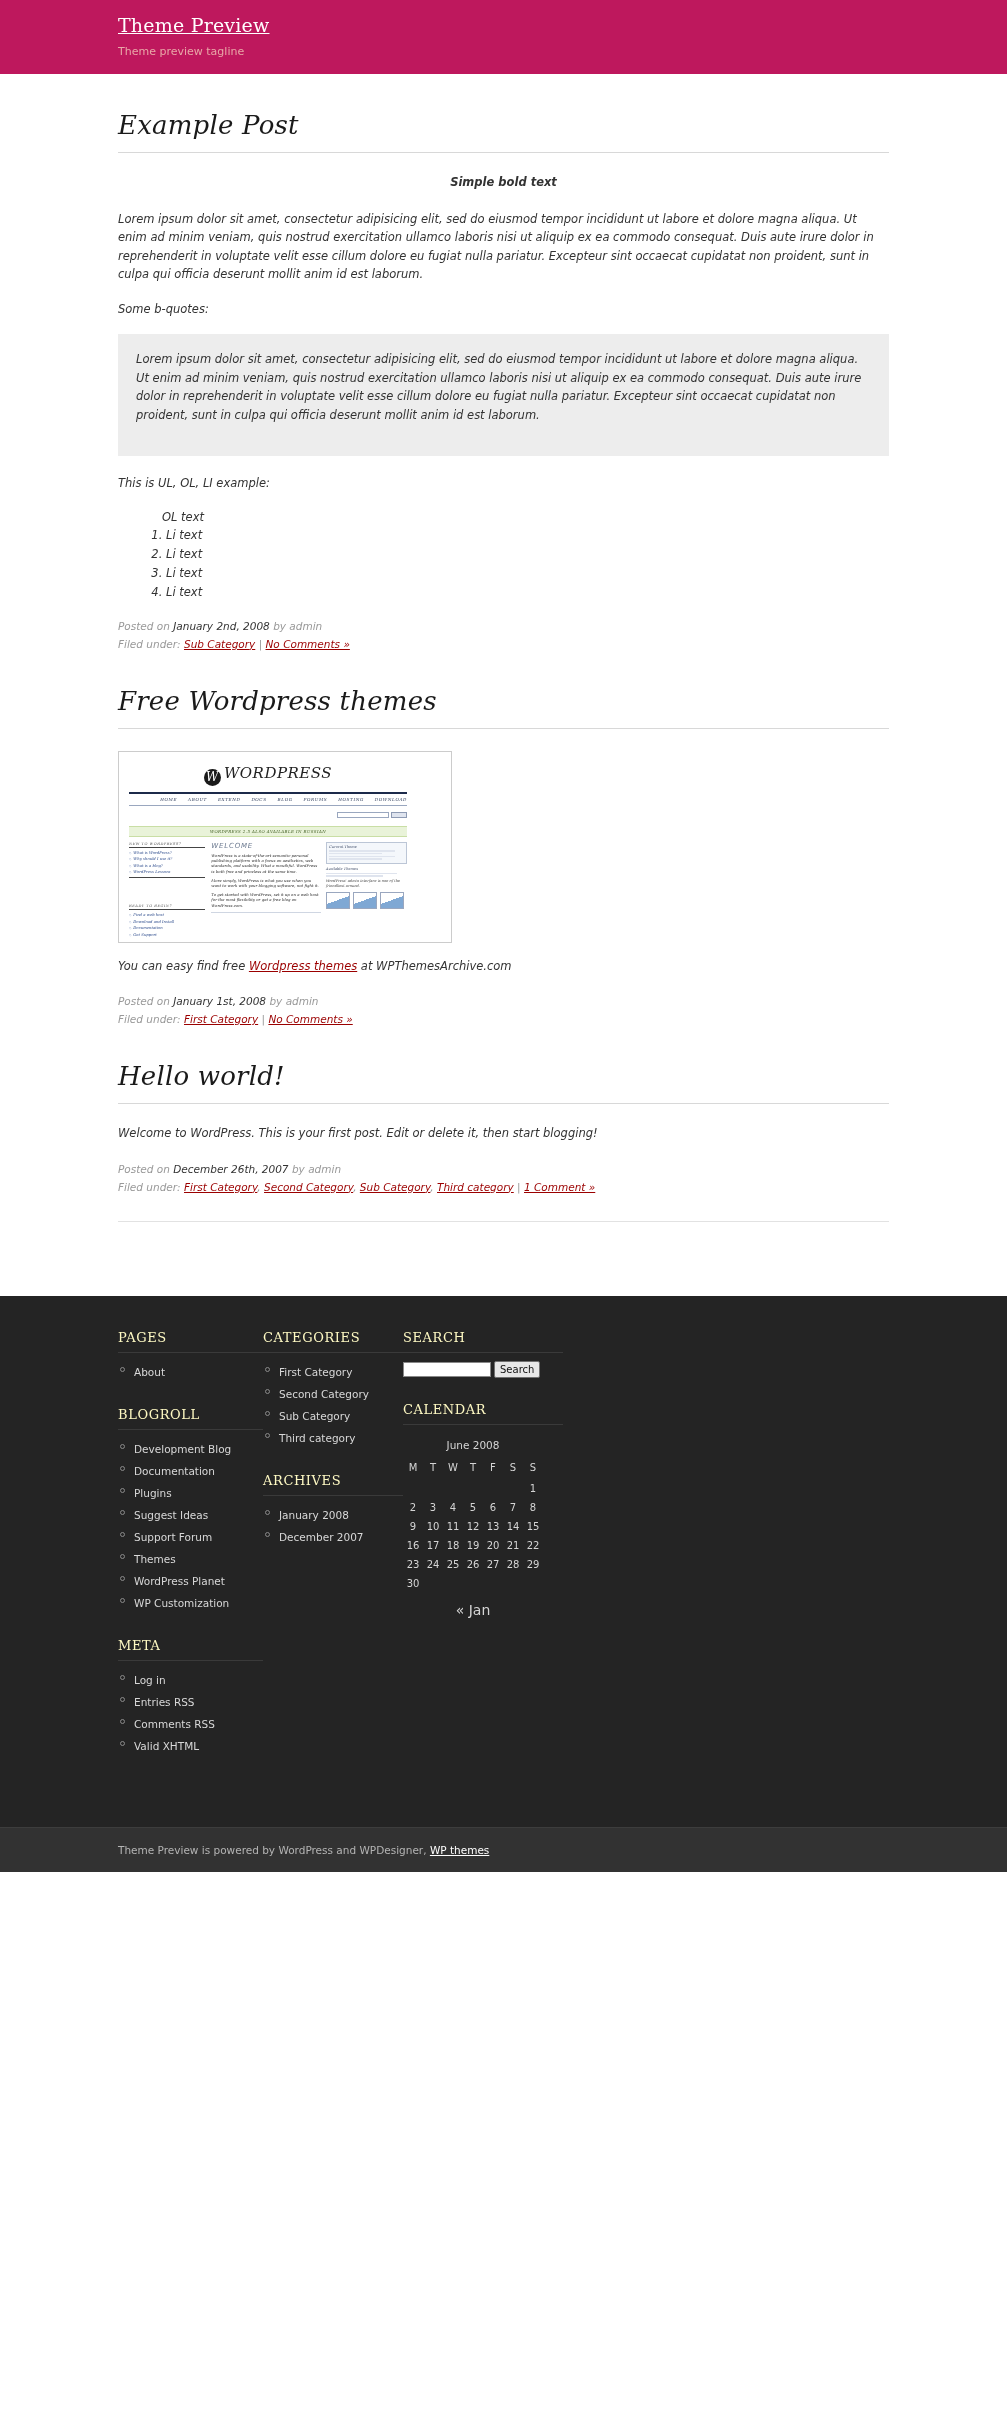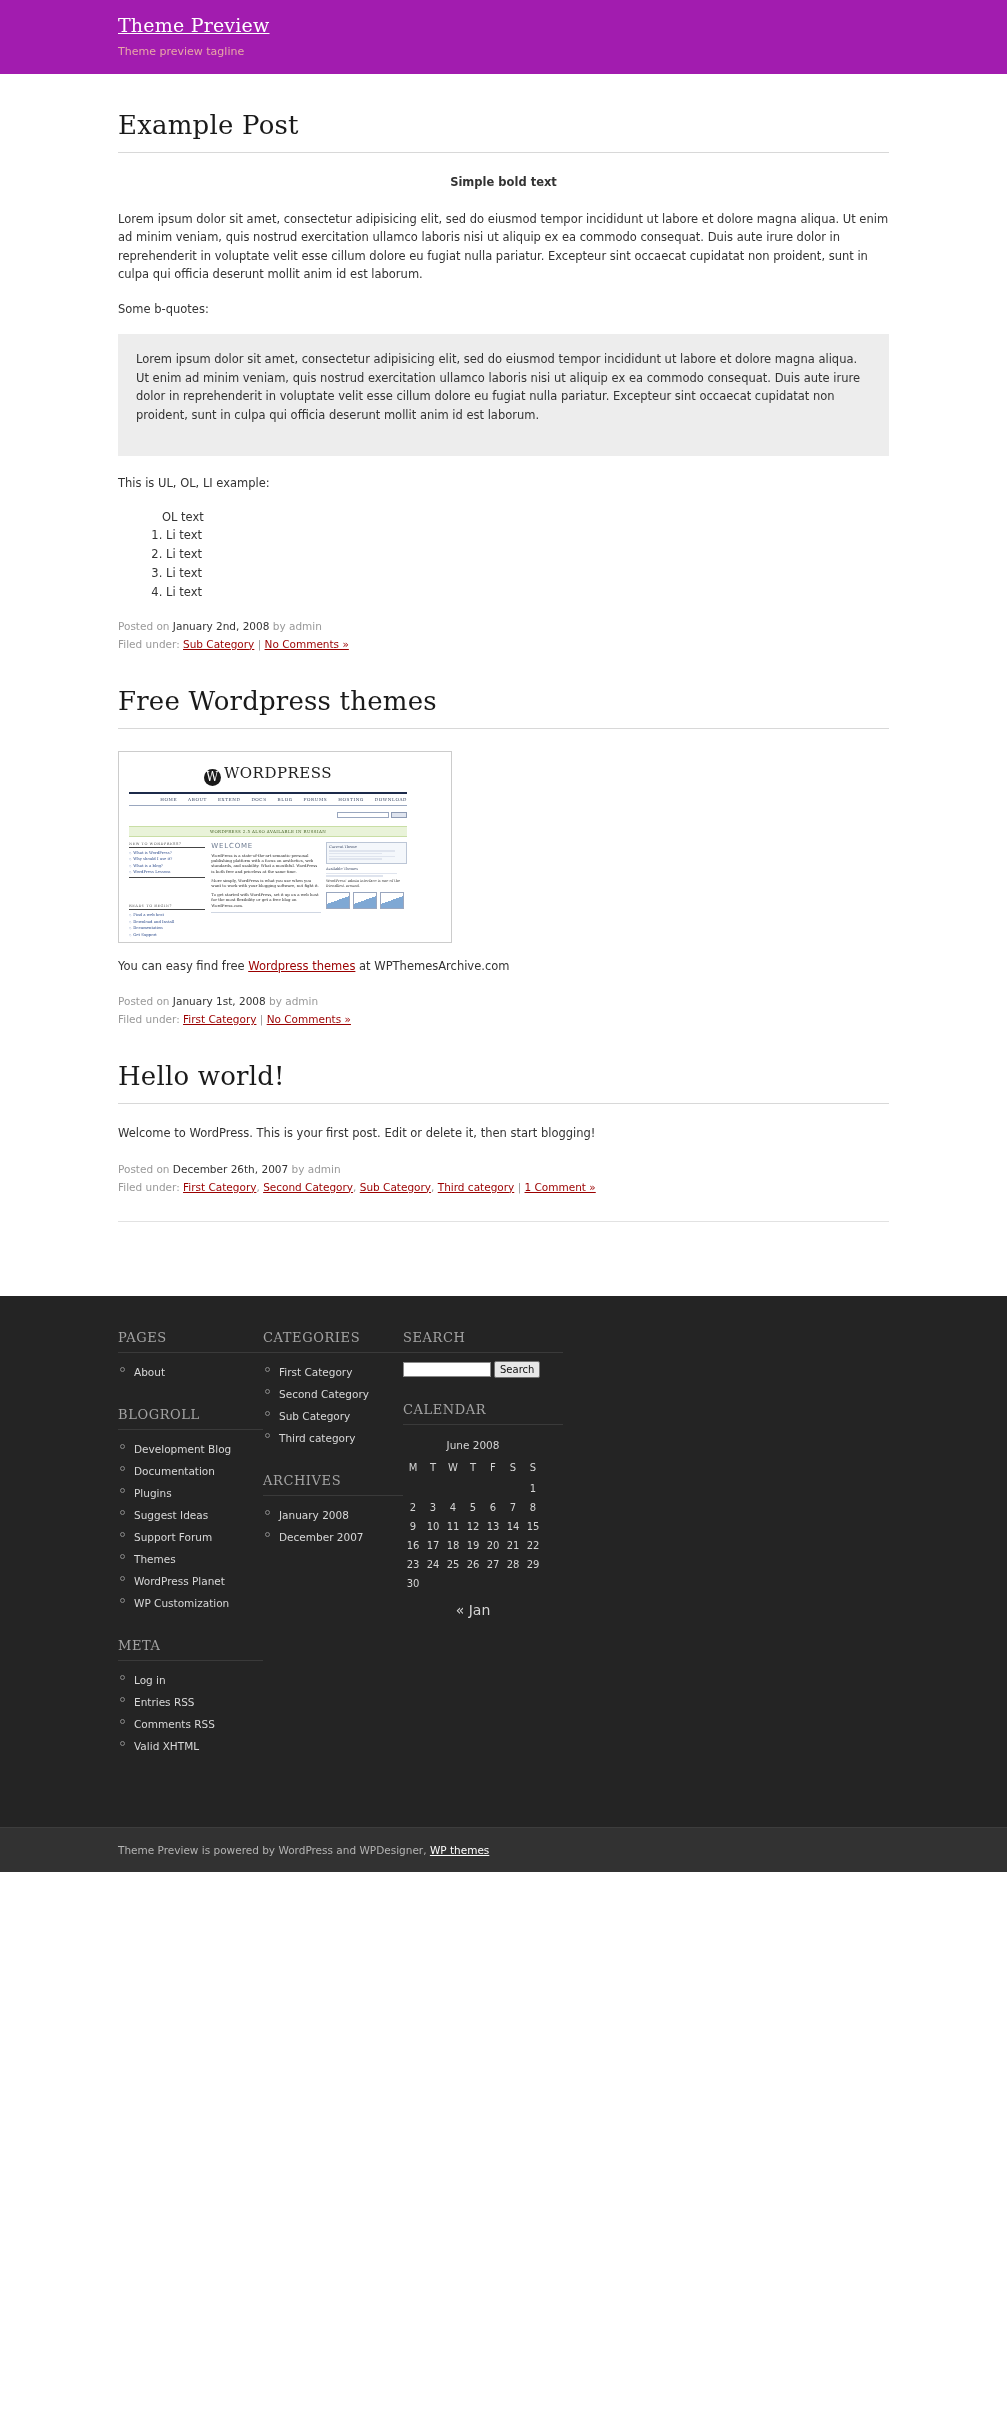--- a/index.html
+++ b/index.html
@@ -8,21 +8,21 @@
     width:1007px;
     background:#ffffff;
     font-family:"DejaVu Sans", sans-serif;
     font-size:12px;
     color:#333333;
   }
   .page { width:1007px; margin:0 auto; background:#fff; }
 
   
   .header {
-    background:#a21caf;
+    background:#be185d;
     height:74px;
     padding:0;
     position:relative;
   }
   .header-inner { padding:14px 0 0 118px; }
   .blog-title {
     font-family:"DejaVu Serif", serif;
     font-size:19px;
     font-weight:400;
     color:#ffffff;
@@ -35,21 +35,21 @@
     margin:9px 0 0 0;
     font-size:11px;
     color:#e8a7a7;
   }
 
   
   .content {
     padding:36px 118px 40px 118px;
     background:#fff;
   }
-  .post { margin-bottom:34px; }
+  .post { margin-bottom:34px;font-style:italic; }
   .post-title {
     font-family:"DejaVu Serif", serif;
     font-size:26px;
     font-weight:400;
     color:#1a1a1a;
     margin:0 0 10px 0;
     padding-bottom:12px;
     border-bottom:1px solid #d8d8d8;
     letter-spacing:0.2px;
   }
@@ -113,21 +113,21 @@
   .fcol { }
   .fcol-1 { width:145px; }
   .fcol-2 { width:140px; }
   .fcol-3 { width:160px; }
   .widget { margin-bottom:24px; }
   .widget-title {
     font-family:"DejaVu Serif", serif;
     font-size:13px;
     font-weight:400;
     letter-spacing:0.6px;
-    color:#a3a3a3;
+    color:#fef9c3;
     margin:0 0 8px 0;
     padding-bottom:7px;
     border-bottom:1px solid #3a3a3a;
   }
   .widget ul { list-style:none; margin:0; padding:0; }
   .widget ul li {
     font-size:10.5px;
     line-height:14px;
     padding:4px 0 4px 16px;
     position:relative;

